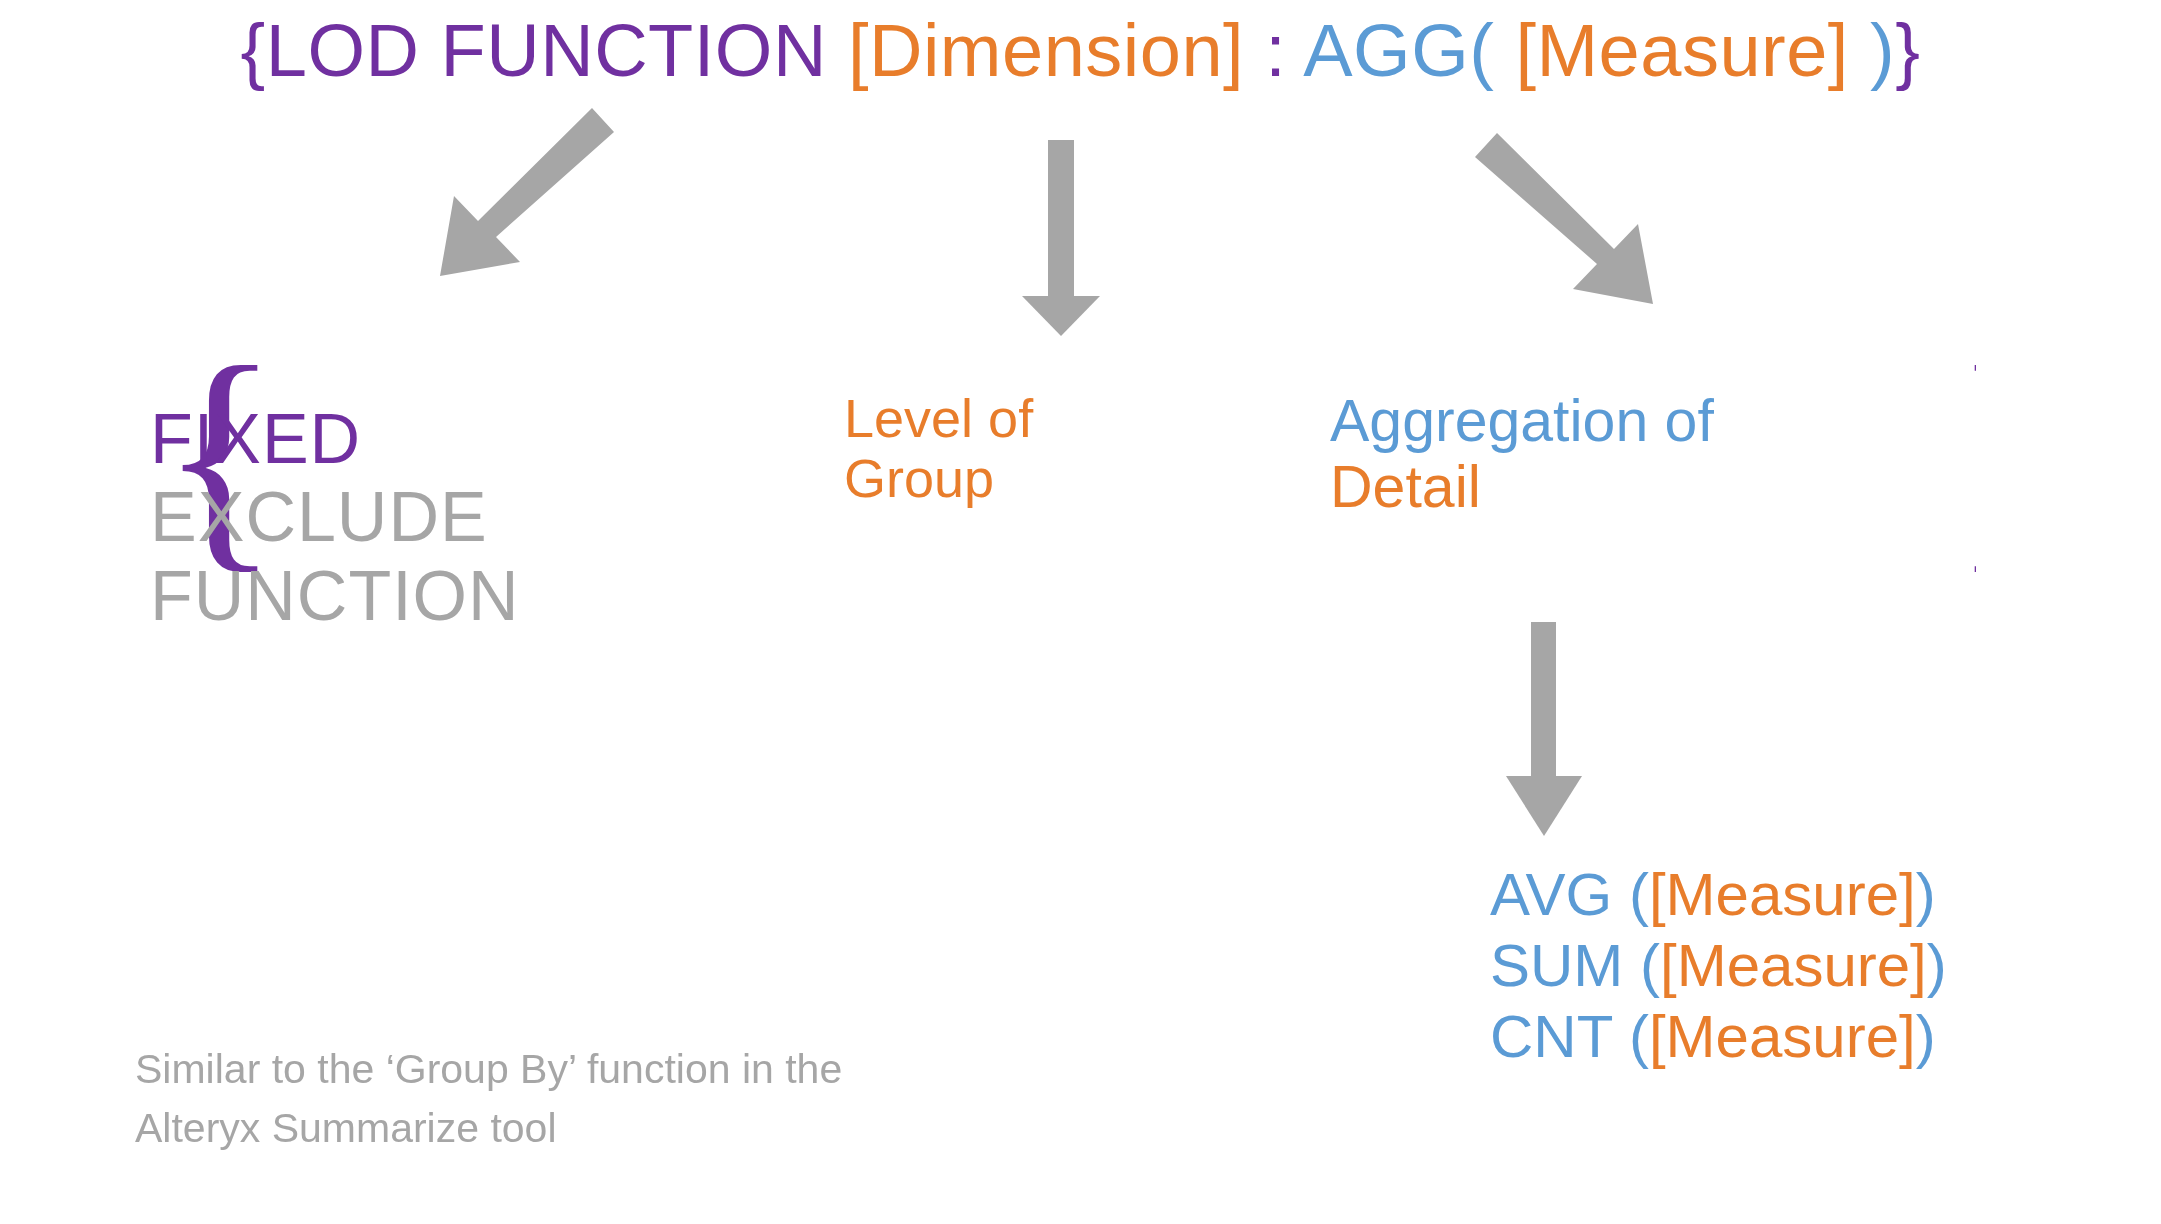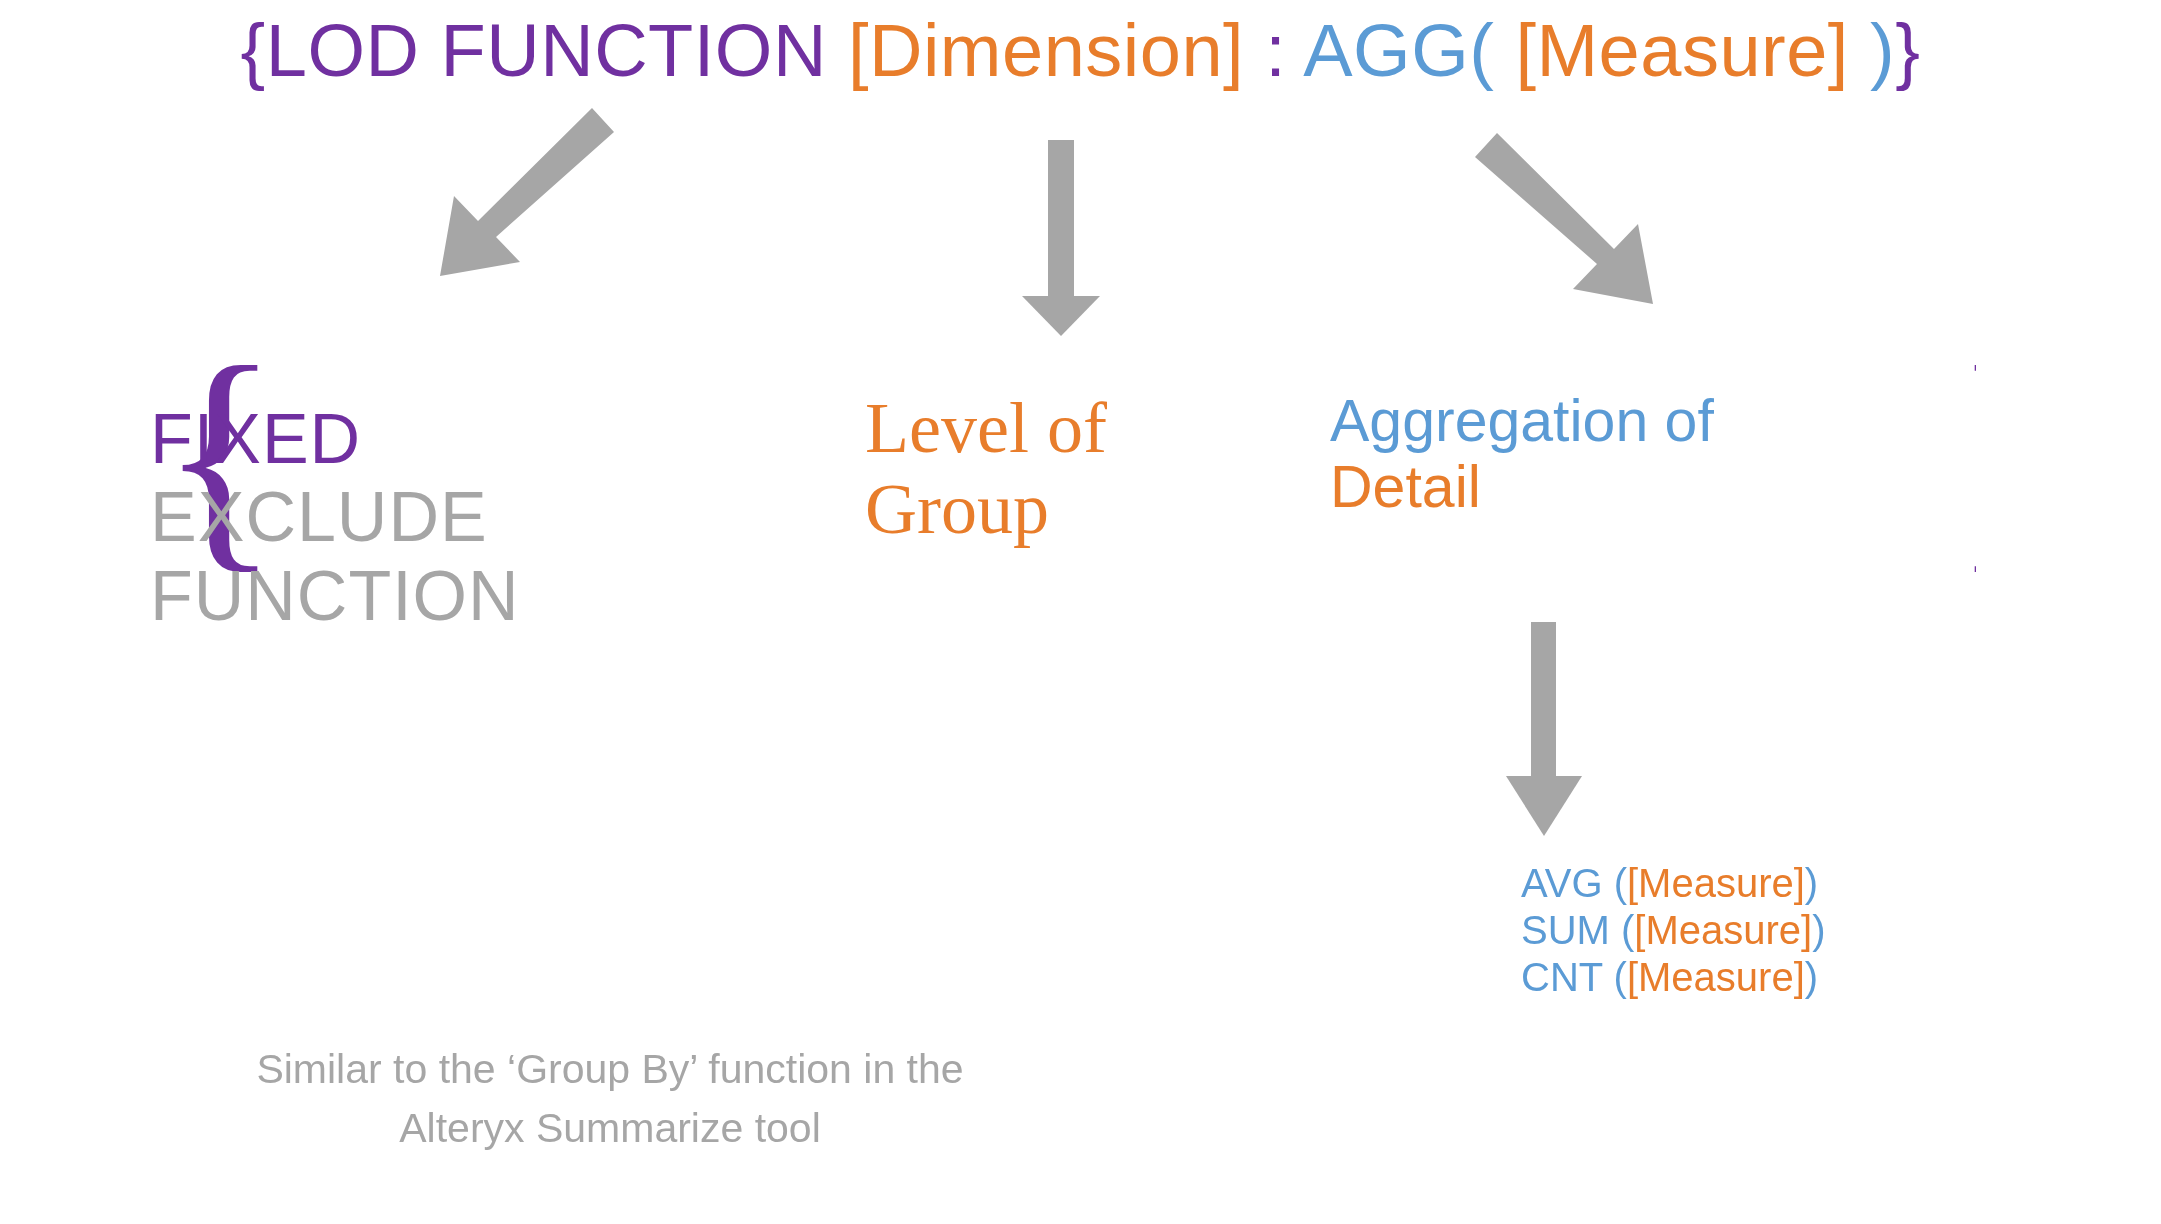--- a/index.html
+++ b/index.html
@@ -46,26 +46,25 @@
     top: 400px;
     width: 430px;
     font-size: 70px;
   }
   #col-left-block .row { display: block; }
   #col-left-block .row.fixed  { color: #7030A0; letter-spacing: 1px; }
   #col-left-block .row.inc,
   #col-left-block .row.exc { color: #A6A6A6; letter-spacing: 1px; }
 
   #col-mid-block {
-    left: 865px;
+    left: 844px;
     top: 388px;
     width: 390px;
-    font-size: 72px;
+    font-size: 54px;
     color: #E87D2B;
-    font-family: Liberation Serif, serif;
   }
   #col-right-block {
     left: 1330px;
     top: 388px;
     width: 620px;
     font-size: 59px;
   }
   #col-right-block .row1 { color: #5B9BD5; display: block; }
   #col-right-block .row2 { color: #E87D2B; display: block; }
 
@@ -75,37 +74,36 @@
     color: #7030A0;
     line-height: 1;
     font-family: "Liberation Serif", serif;
     font-weight: 400;
   }
   #brace-open  { left: 160px;  top: 330px; }
   #brace-close { left: 1952px; top: 330px; }
 
   
   #agg-list {
-    left: 1521px;
+    left: 1490px;
     top: 860px;
-    font-size: 40px;
+    font-size: 60px;
     line-height: 1.18;
     white-space: nowrap;
   }
   #agg-list .agg-row { display: block; }
 
   
   #footnote {
     left: 135px;
     top: 1040px;
     width: 950px;
     font-size: 41px;
     line-height: 1.45;
     color: #A6A6A6;
-    text-align: center;
   }
   #footnote .fn-line { display: block; }
 
   
   .arrow-svg { overflow: visible; }
 </style>
 </head>
 <body>
 
 <div id="slide">

